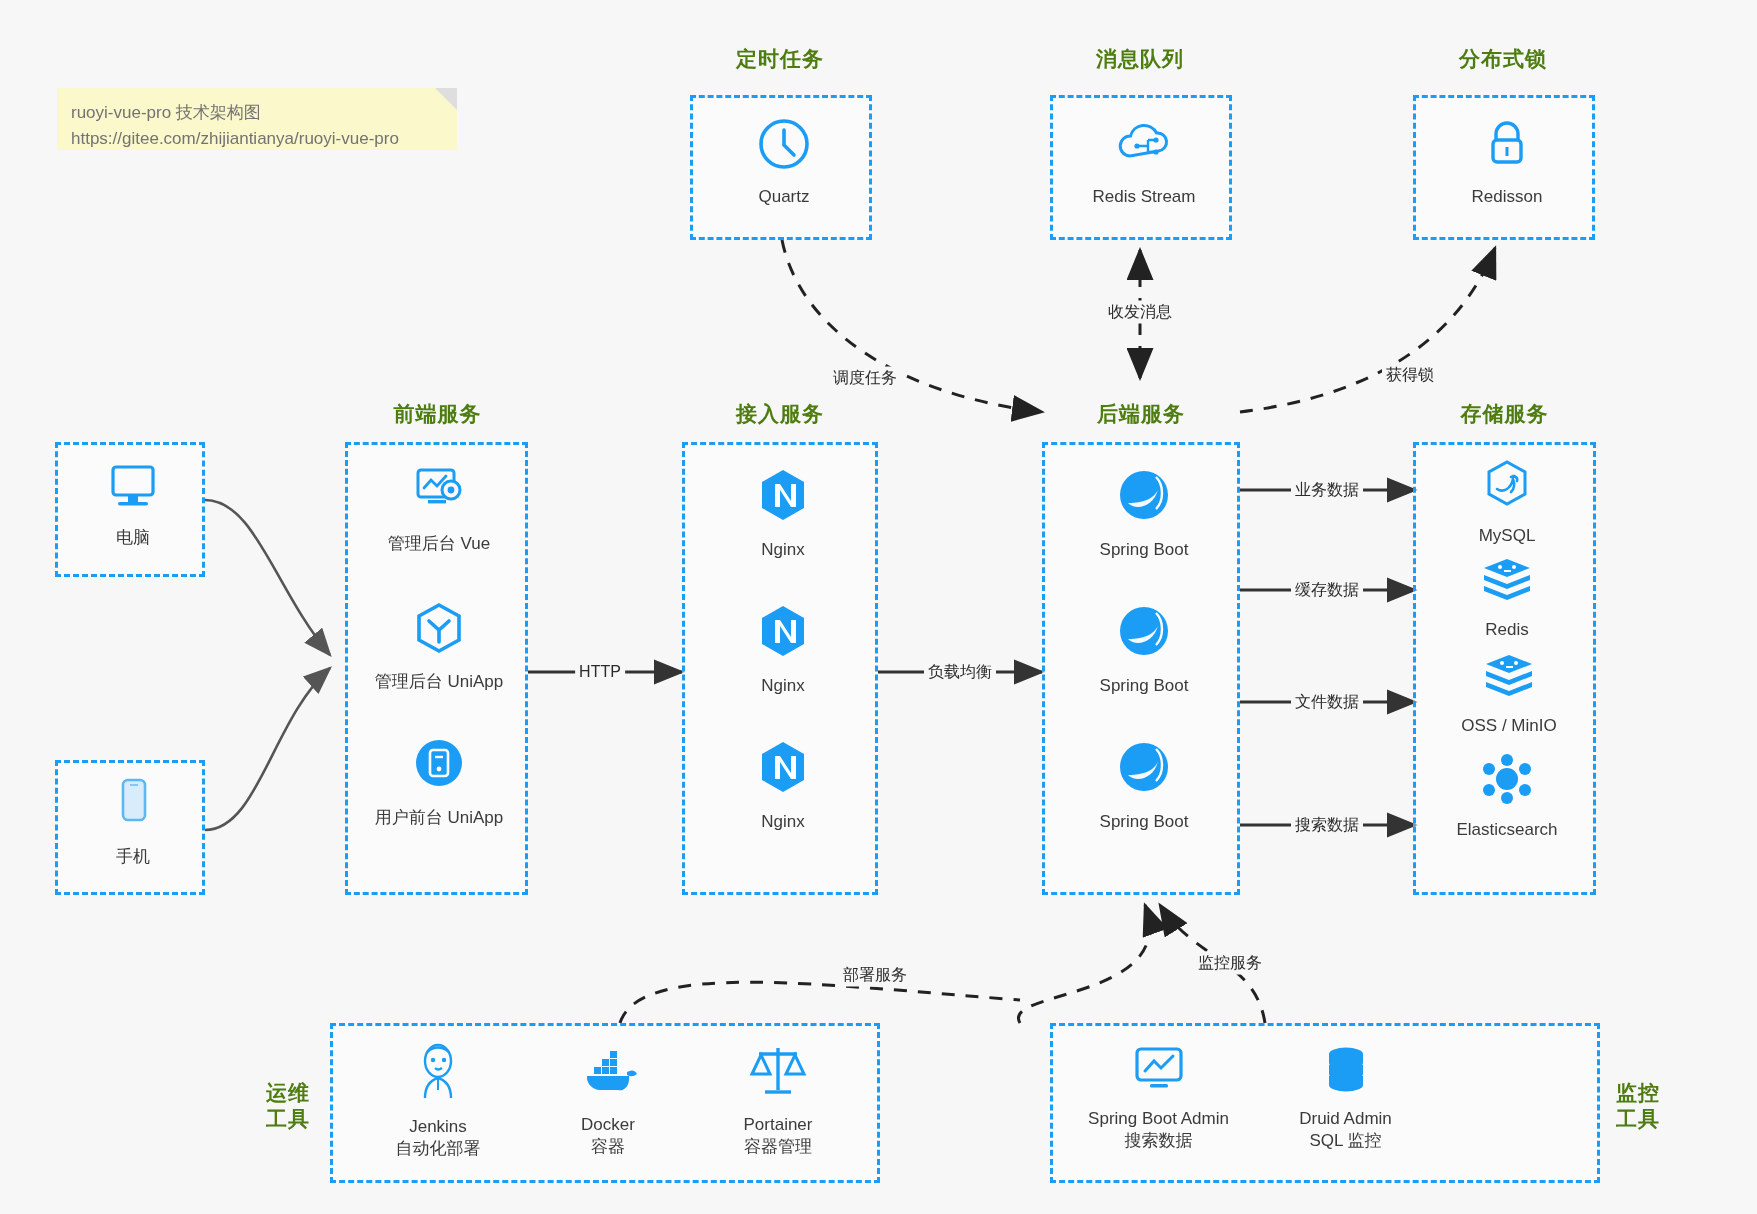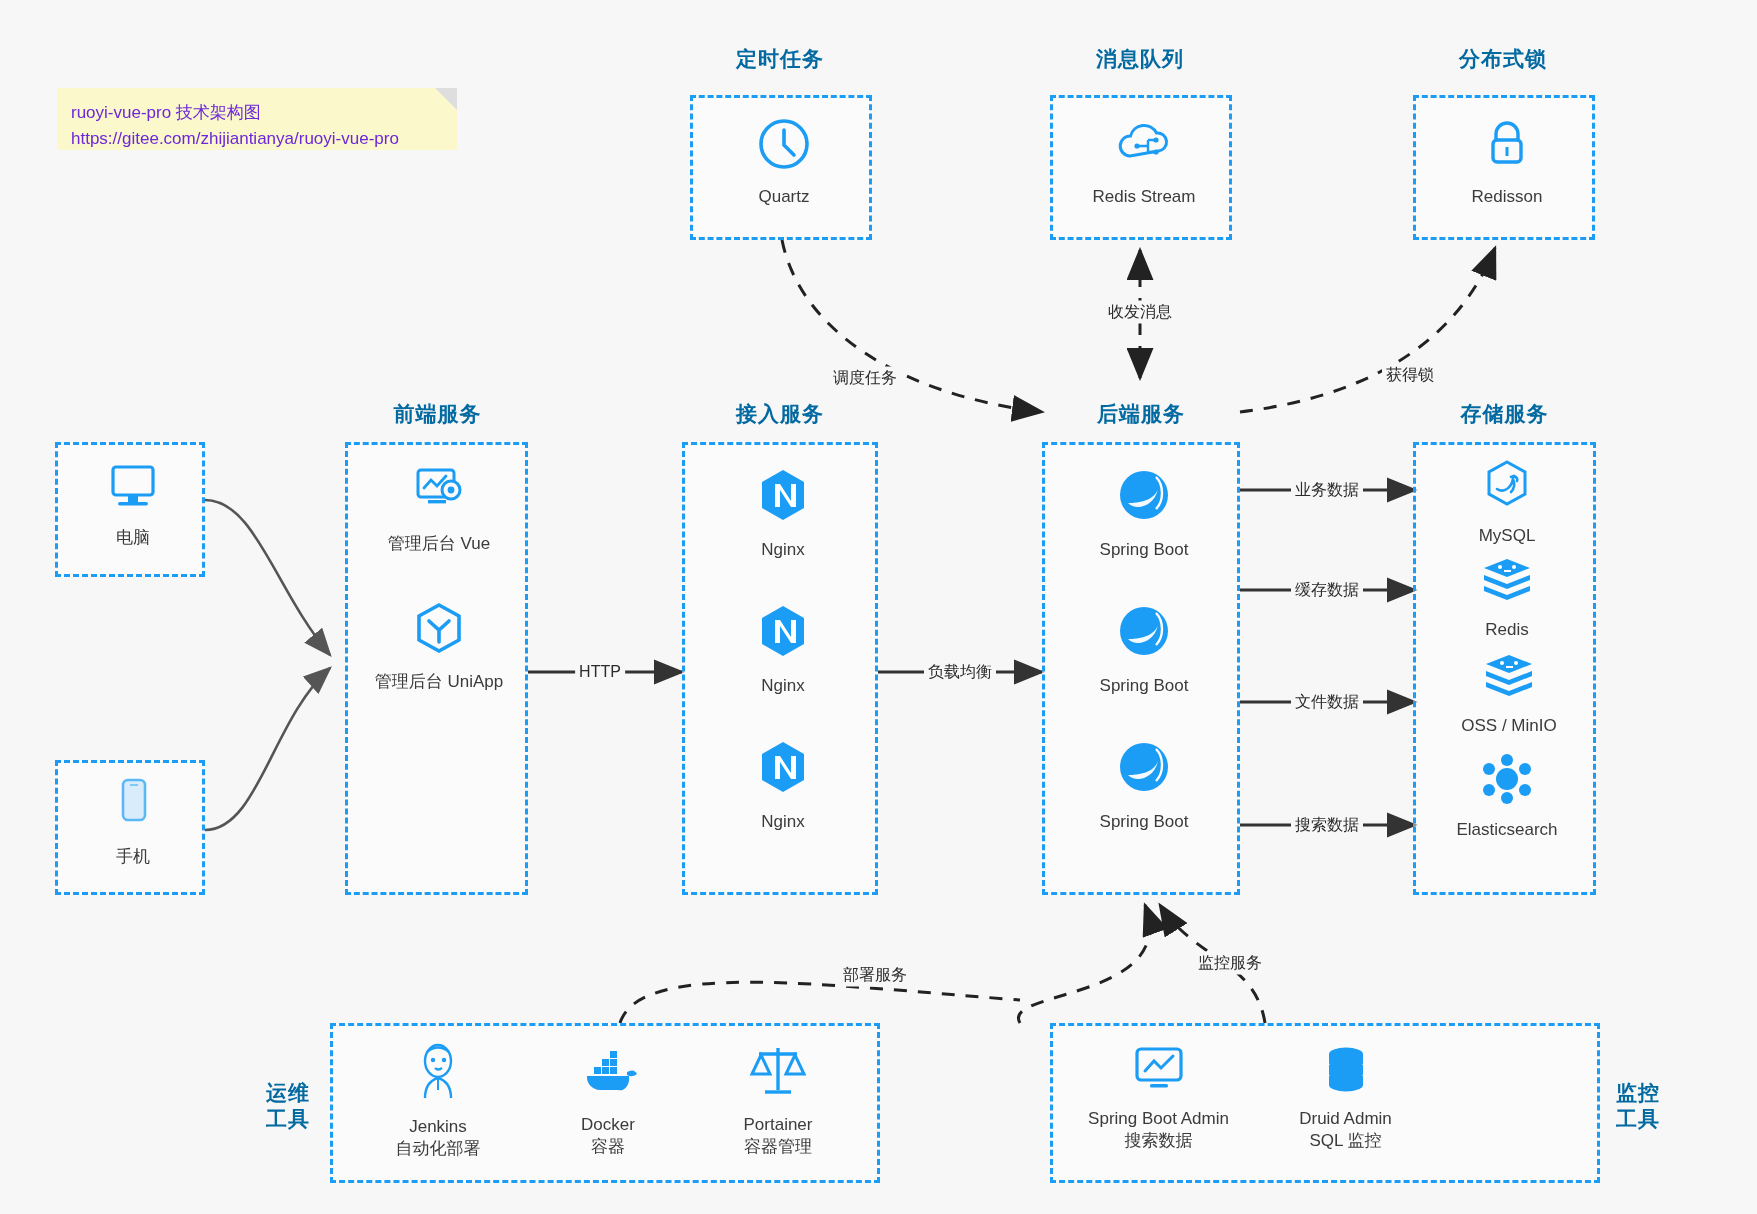--- a/index.html
+++ b/index.html
@@ -21,41 +21,41 @@
 
   
   .note {
     position: absolute;
     left: 57px; top: 88px;
     width: 400px; height: 62px;
     background: #fbf8cc;
     padding: 12px 14px 0 14px;
     box-sizing: border-box;
     font-size: 17px;
-    color: #6d28d9;
+    color: #737373;
     line-height: 1.55;
     white-space: nowrap;
   }
   .note .fold {
     position: absolute; right: 0; top: 0;
     width: 0; height: 0;
     border-top: 22px solid #dedede;
     border-left: 22px solid transparent;
   }
 
   
   .group {
     position: absolute;
     border: 3px dashed #1b9cf5;
     background: rgba(255,255,255,0.45);
     box-sizing: border-box;
   }
   .group-title {
     position: absolute;
-    color: #0369a1;
+    color: #4d7c0f;
     font-weight: bold;
     font-size: 21px;
     letter-spacing: 1px;
     white-space: nowrap;
     text-align: center;
   }
   .group-title.side {
     line-height: 1.25;
   }
 
@@ -217,20 +217,29 @@
       </svg>
       <div class="cap">管理后台 Vue</div>
     </div>
     <div class="node" style="left:11px; top:156px;">
       <svg class="icon" width="56" height="56" viewBox="0 0 56 56">
         <path d="M28 4 L48 15 L48 39 L28 50 L8 39 L8 15 Z" fill="none" stroke="#1b9cf5" stroke-width="3.6"></path>
         <path d="M18 20 L28 29 L38 20 M28 29 L28 41" fill="none" stroke="#1b9cf5" stroke-width="3.6" stroke-linecap="round"></path>
       </svg>
       <div class="cap">管理后台 UniApp</div>
     </div>
+    <div class="node" style="left:11px; top:292px;">
+      <svg class="icon" width="56" height="56" viewBox="0 0 56 56">
+        <circle cx="28" cy="26" r="23" fill="#1b9cf5"></circle>
+        <rect x="19" y="13" width="18" height="26" rx="3" fill="none" stroke="#fff" stroke-width="2.6"></rect>
+        <line x1="24" y1="20" x2="32" y2="20" stroke="#fff" stroke-width="2.4"></line>
+        <circle cx="28" cy="32" r="2.4" fill="#fff"></circle>
+      </svg>
+      <div class="cap">用户前台 UniApp</div>
+    </div>
   </div>
 
   <div class="group-title" style="left:682px; top:400px; width:196px;">接入服务</div>
   <div class="group" style="left:682px; top:442px; width:196px; height:453px;">
     <div class="node" style="left:18px; top:22px;">
       <svg class="icon" width="56" height="58" viewBox="0 0 56 58">
         <path d="M28 3 L49 15 L49 41 L28 53 L7 41 L7 15 Z" fill="#1b9cf5"></path>
         <path d="M20 40 L20 17 L25 17 L36 34 L36 17 L41 17 L41 40 L36 40 L25 23 L25 40 Z" fill="#fff"></path>
       </svg>
       <div class="cap">Nginx</div>

